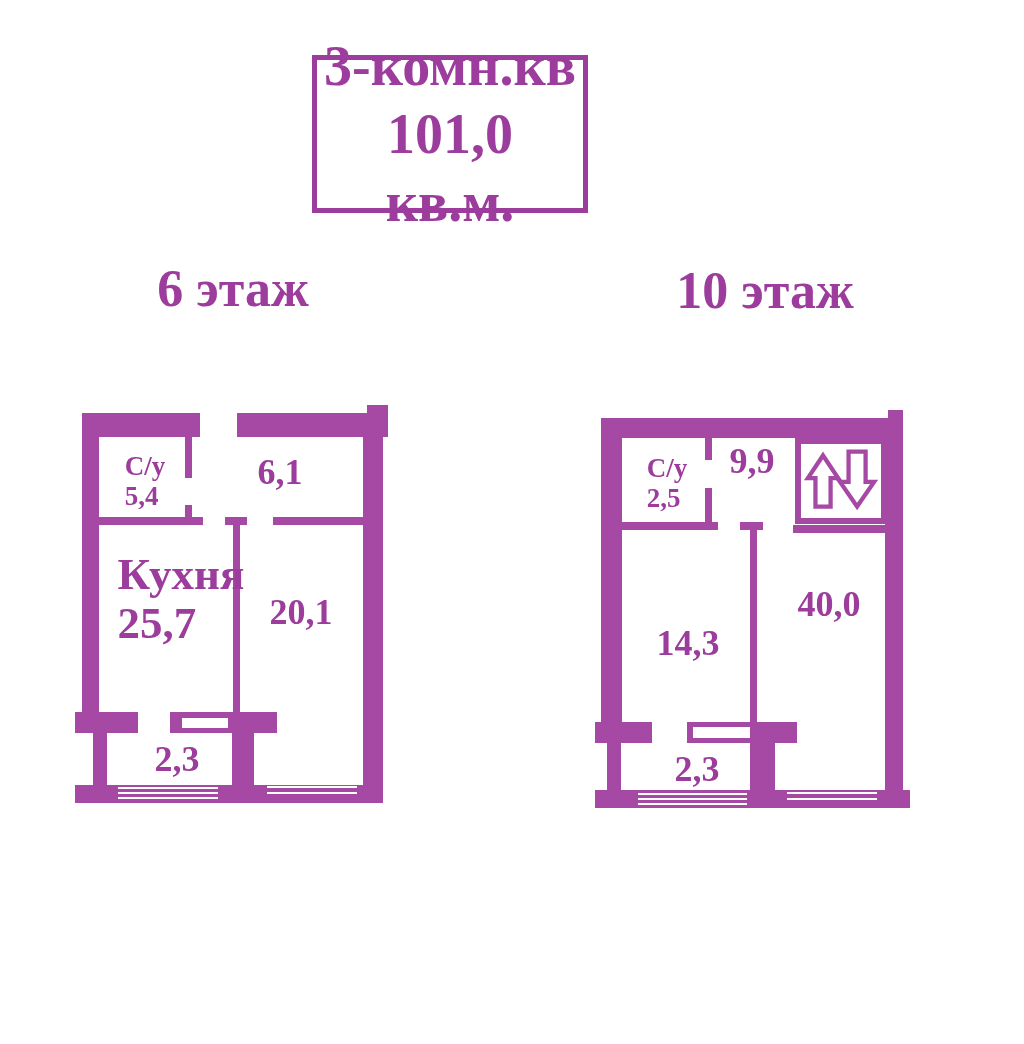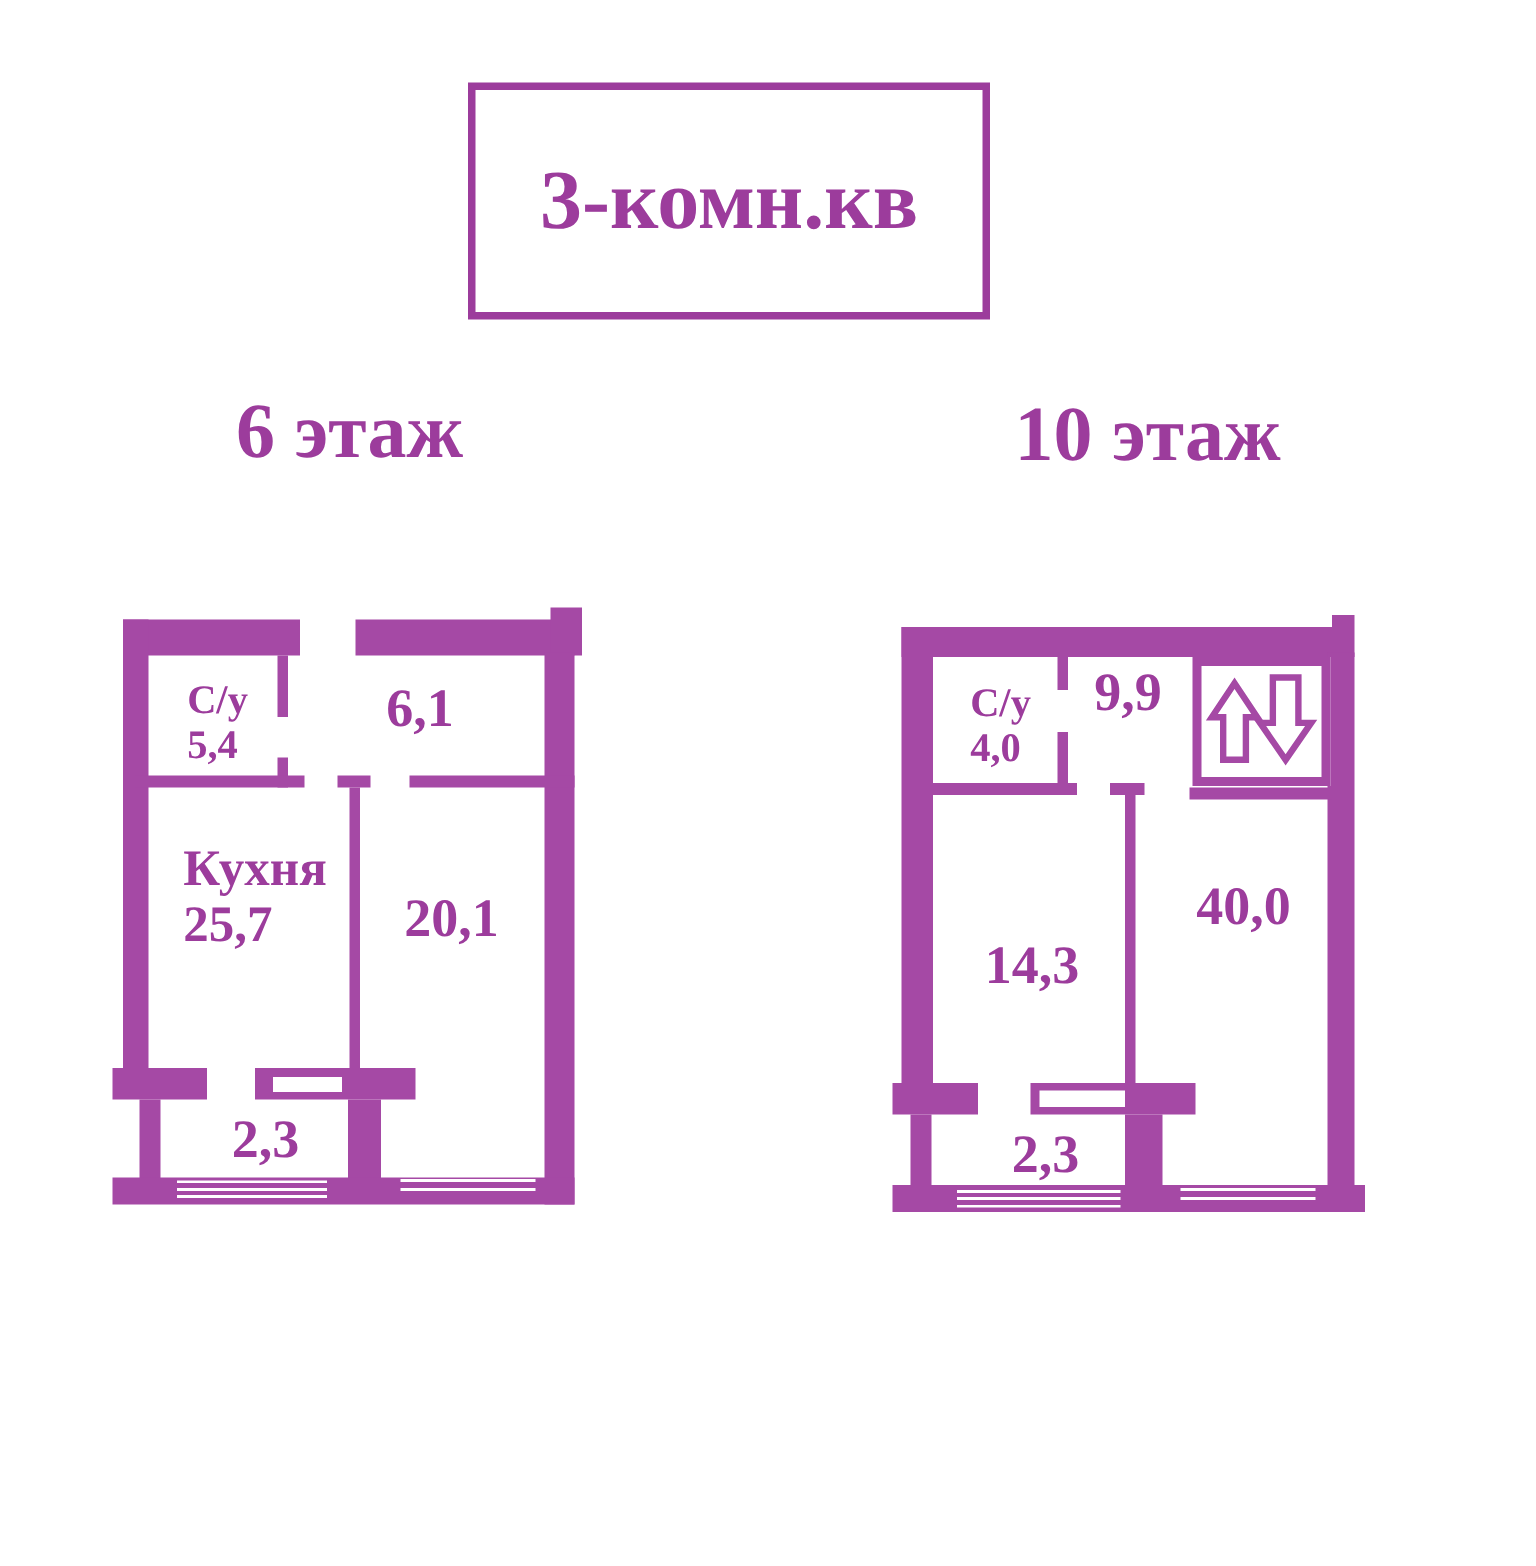--- a/index.html
+++ b/index.html
@@ -9,51 +9,52 @@
   }
   *{box-sizing:border-box;}
   html,body{margin:0;padding:0;}
   body{
     width:1024px;height:1044px;position:relative;overflow:hidden;
     background:var(--bg);
     font-family:"Liberation Serif","DejaVu Serif",serif;
     font-weight:bold;color:var(--text);
   }
   .title-box{
-    position:absolute;left:312px;top:55px;width:348px;height:158px;
+    position:absolute;left:312px;top:55px;width:276px;height:158px;
     border:5px solid var(--text);
     display:flex;flex-direction:column;justify-content:center;align-items:center;
     text-align:center;font-size:56px;line-height:1.22;
   }
   .floor-label{
     position:absolute;transform:translate(-50%,-50%);
     font-size:52px;white-space:nowrap;
   }
   .plan{position:absolute;}
   .wall{position:absolute;background:var(--wall);}
   .win-frame{position:absolute;background:#fff;}
   .win3{position:absolute;background:repeating-linear-gradient(to bottom,#fff 0 2px,var(--wall) 2px 5px);}
   .win2{position:absolute;background:repeating-linear-gradient(to bottom,#fff 0 2px,var(--wall) 2px 6px);}
   .room-label{
     position:absolute;transform:translate(-50%,-50%);
     white-space:nowrap;font-size:36px;line-height:1.05;
   }
   .room-label.small{font-size:27px;line-height:1.1;}
-  .room-label.kitchen{font-size:34px;line-height:1.08;}
+  .room-label.kitchen{font-size:45px;line-height:1.08;margin-left:11px;}
   .stairs-box{
     position:absolute;left:200px;top:28px;width:92px;height:86px;
     background:#fff;border:6px solid var(--wall);
     display:flex;align-items:center;justify-content:center;
   }
 </style>
 </head>
 <body>
 
 <div class="title-box">
   <div>3-комн.кв</div>
+  <div>101,0 кв.м.</div>
 </div>
 
 <div class="floor-label" style="left:233px;top:288px;">6 этаж</div>
 <div class="floor-label" style="left:765px;top:290px;">10 этаж</div>
 
 <div class="plan" style="left:75px;top:405px;width:310px;height:398px;">
 
   <div class="wall" style="left:7px;top:8px;width:118px;height:24px;"></div>
   <div class="wall" style="left:162px;top:8px;width:146px;height:24px;"></div>
   <div class="wall" style="left:292px;top:0px;width:21px;height:32px;"></div>
@@ -112,19 +113,19 @@
     <div class="win-frame" style="left:6px;top:5px;width:57px;height:11px;"></div>
   </div>
   <div class="wall" style="left:12px;top:333px;width:14px;height:57px;"></div>
   <div class="wall" style="left:155px;top:333px;width:25px;height:57px;"></div>
   <div class="wall" style="left:0px;top:380px;width:315px;height:18px;"></div>
   <div class="win3" style="left:43px;top:383px;width:109px;height:12px;"></div>
   <div class="win2" style="left:192px;top:382px;width:90px;height:8px;"></div>
 
   <div class="room-label small" style="left:72px;top:74px;">
     <div>С/у</div>
-    <div>4,0</div>
+    <div>2,5</div>
   </div>
   <div class="room-label" style="left:157px;top:52px;">9,9</div>
   <div class="room-label" style="left:93px;top:198px;margin-top:36px;">14,3</div>
   <div class="room-label" style="left:234px;top:195px;">40,0</div>
   <div class="room-label" style="left:102px;top:360px;">2,3</div>
 </div>
 
 </body></html>

